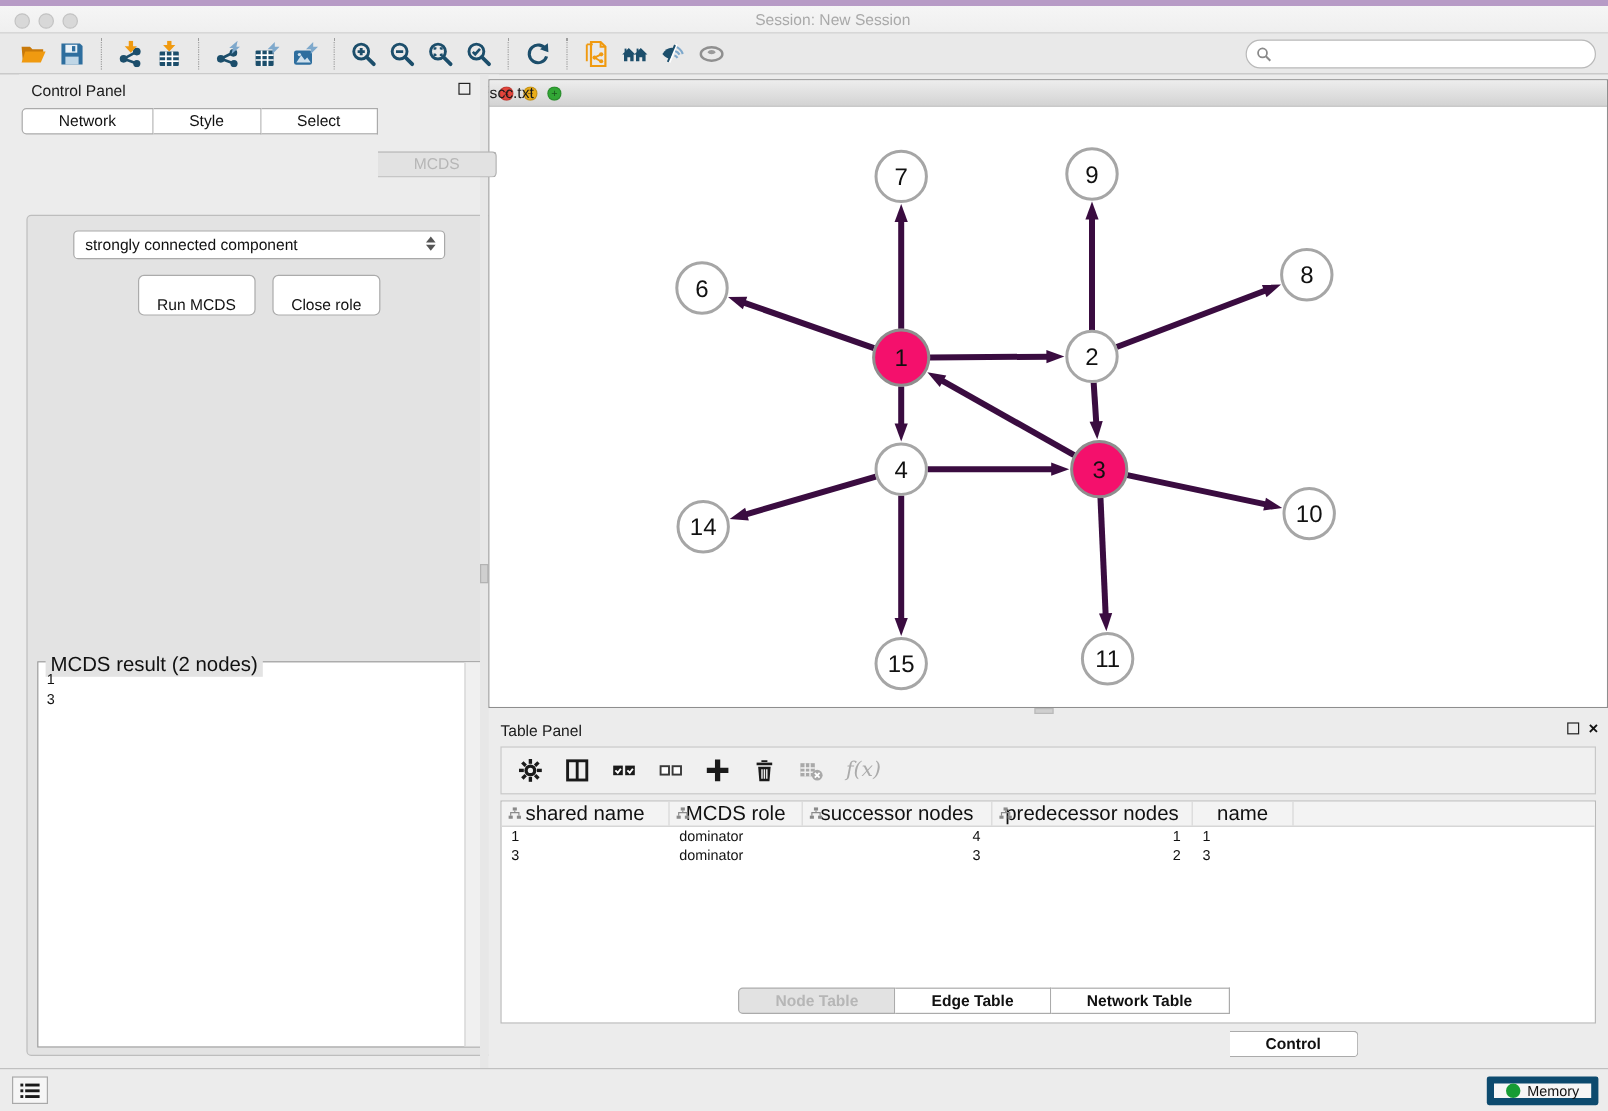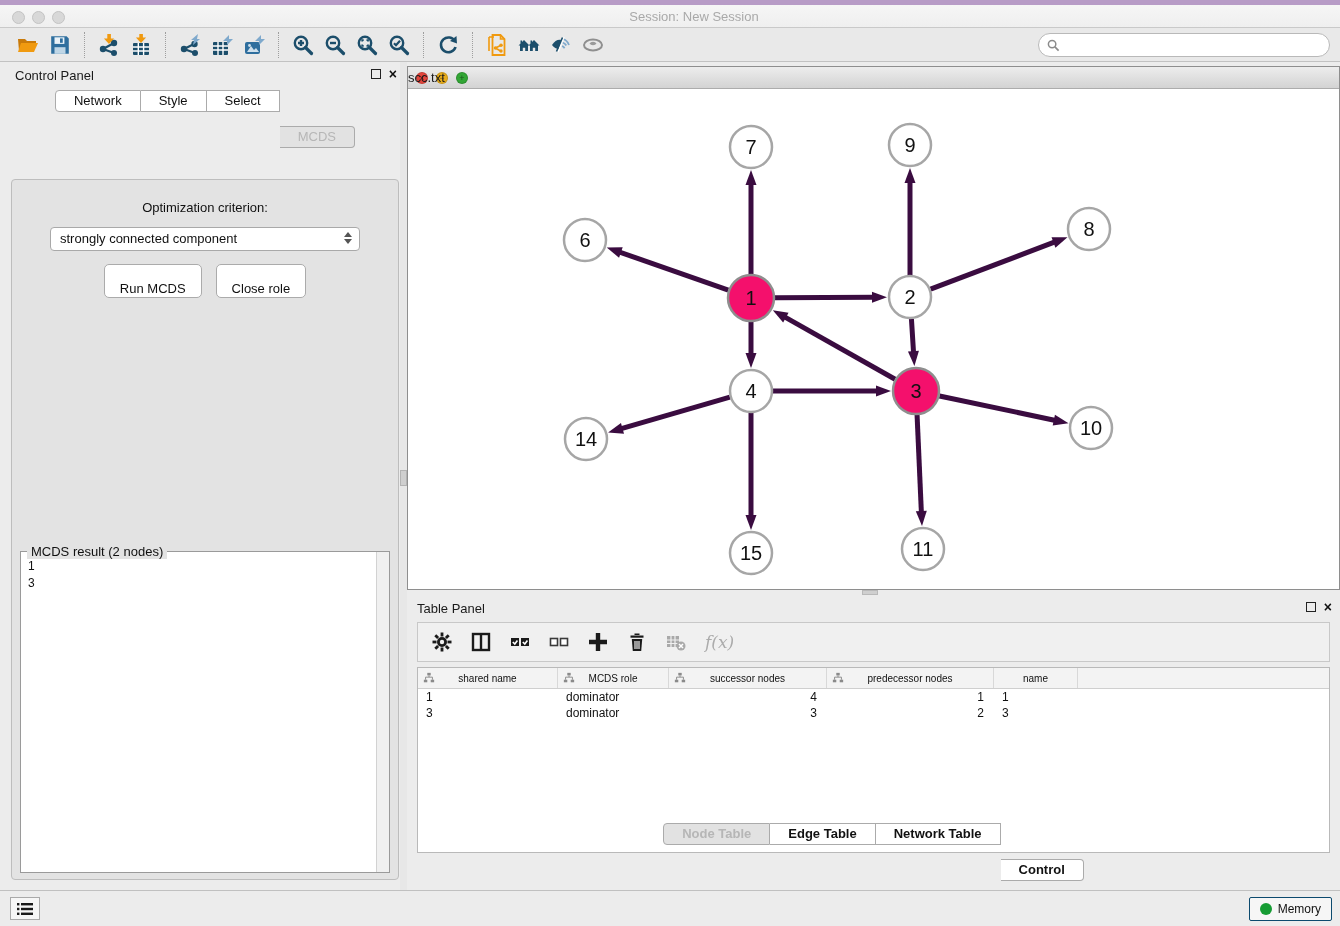--- a/index.html
+++ b/index.html
@@ -23,50 +23,50 @@
     background:#E9E9E9; border-bottom:1px solid #C2C2C2; display:flex; align-items:center; padding-left:12px; }
   .tb-btn { width:32px; height:28px; display:flex; align-items:center; justify-content:center; cursor:pointer; }
   .tb-btn svg { width:22px; height:22px; }
   .tb-sep { width:1px; height:26px; border-left:1px dotted #9E9E9E; margin:0 8px; }
   #search-wrap { position:absolute; right:10px; top:5px; width:292px; height:24px;
     background:#fff; border:1px solid #B9B9B9; border-radius:12px; display:flex; align-items:center; padding-left:8px; }
   #search-wrap svg { width:13px; height:13px; flex:0 0 auto; }
   #search-input { border:none; outline:none; flex:1; height:20px; font-size:12px; background:transparent; padding:0 8px 0 5px; }
 
   
-  #control-panel { position:absolute; left:5px; top:62px; width:400px; height:828px; background:#ECECEC; }
+  #control-panel { position:absolute; left:16px; top:62px; width:400px; height:828px; background:#ECECEC; }
   .panel-head { position:relative; height:28px; }
   .panel-head .ph-title { position:absolute; left:10px; top:6px; font-size:13px; color:#1A1A1A; }
   .ph-icons { position:absolute; right:8px; top:6px; display:flex; gap:8px; align-items:center; }
   .float-icon { width:10px; height:10px; border:1.6px solid #222; display:inline-block; }
   .close-icon { font-size:14px; font-weight:bold; color:#111; line-height:12px; }
 
   .tab-row { position:relative; display:flex; justify-content:center; z-index:2; }
-  .tab { height:22px; line-height:20px; padding:0 18px; font-size:13px; background:#FFF;
+  .tab { height:22px; line-height:20px; padding:0 30px; font-size:13px; background:#FFF;
     border:1px solid #ABABAB; border-left-width:0; cursor:pointer; color:#111; }
   .tab:first-child { border-left-width:1px; border-radius:4px 0 0 4px; }
   .tab:last-child { border-radius:0 4px 4px 0;margin-top:36px; }
   .tab.disabled-sel { background:#E2E2E2; color:#B6B6B6; cursor:default; }
 
   #cp-content { position:absolute; left:6px; right:6px; top:117px; bottom:10px;
     background:#E3E3E3; border:1px solid #BDBDBD; border-radius:4px; }
   #opt-label { margin-top:20px; text-align:center; font-size:13px; color:#111; }
   #criterion-select { position:relative; margin:12px 38px 0 38px; height:24px; background:#FFF;
     border:1px solid #A9A9A9; border-radius:4px; font-size:13px; line-height:22px; padding-left:9px;
     color:#111; cursor:pointer; }
   .spinner { position:absolute; right:7px; top:4px; display:flex; flex-direction:column; gap:2px; }
   .spin-up { width:0; height:0; border-left:4px solid transparent; border-right:4px solid transparent; border-bottom:5px solid #555; }
   .spin-dn { width:0; height:0; border-left:4px solid transparent; border-right:4px solid transparent; border-top:5px solid #555; }
   #cp-buttons { margin-top:13px; display:flex; justify-content:center; gap:14px; }
   .aqua-btn { height:22px; padding:16px 15px; background:#FFF; border:1px solid #ABABAB; border-radius:5px;
     font-size:13px; color:#111; cursor:pointer; font-family:"Liberation Sans",sans-serif; }
 
   #mcds-fieldset { position:absolute; left:8px; right:8px; top:371px; bottom:6px;
     border:1px solid #9A9A9A; background:#FFF; }
-  #mcds-legend { position:absolute; left:6px; top:-8px; background:#E3E3E3; padding:0 4px; font-size:13px; color:#111; }
+  #mcds-legend { position:absolute; left:6px; top:-8px; background:#E3E3E3; padding:0 4px; font-size:17px; color:#111; }
   #mcds-list { position:absolute; left:0; top:2px; right:13px; bottom:0; overflow:hidden;
     font-size:12px; color:#111; padding:4px 0 0 7px; line-height:17px; }
   #mcds-scroll { position:absolute; right:0; top:0; bottom:0; width:13px; background:#F0F0F0; border-left:1px solid #D2D2D2; }
 
   
   #v-divider { position:absolute; left:400px; top:62px; width:7px; height:828px; background:#E7E7E7; }
   #v-divider .handle { position:absolute; left:0; top:408px; width:7px; height:16px; background:#CFCFCF; border:1px solid #B3B3B3; }
   #h-divider { position:absolute; left:407px; top:590px; width:933px; height:5px; background:#ECECEC; }
   #h-divider .handle { position:absolute; left:455px; top:0; width:16px; height:5px; background:#CFCFCF; border:1px solid #B9B9B9; }
 
@@ -85,42 +85,42 @@
   #table-panel { position:absolute; left:407px; top:595px; width:933px; height:295px; background:#ECECEC; }
   #tp-toolbar { position:absolute; left:10px; right:10px; top:27px; height:40px;
     background:#F0F0F0; border:1px solid #C8C8C8; display:flex; align-items:center; gap:19px; padding-left:14px; }
   .tpi { display:flex; align-items:center; justify-content:center; cursor:pointer; }
   .tpi svg { width:20px; height:20px; }
   .fx-label { font-family:"DejaVu Serif", serif; font-style:italic; font-size:17px; color:#ABABAB; }
 
   #tp-table { position:absolute; left:10px; right:10px; top:72px; height:186px;
     background:#FFF; border:1px solid #B9B9B9; overflow:hidden; }
   #tp-header { display:flex; height:21px; background:#F3F3F3; border-bottom:1px solid #CFCFCF; }
-  .th { position:relative; border-right:1px solid #D8D8D8; font-size:10px; color:#111;
+  .th { position:relative; border-right:1px solid #D8D8D8; font-size:17px; color:#111;
     display:flex; align-items:center; justify-content:center; cursor:pointer; }
   .th svg { position:absolute; left:5px; top:4px; width:12px; height:12px; }
   .th:nth-child(1){width:140px;} .th:nth-child(2){width:111px;} .th:nth-child(3){width:158px;}
   .th:nth-child(4){width:167px;} .th:nth-child(5){width:84px; border-right:1px solid #D8D8D8;}
   .tr { display:flex; height:16px; font-size:12px; color:#111; cursor:default; }
   .td { padding:1px 10px 0 8px; overflow:hidden; white-space:nowrap; }
   .td:nth-child(1){width:140px;} .td:nth-child(2){width:111px;}
   .td:nth-child(3){width:158px; text-align:right;} .td:nth-child(4){width:167px; text-align:right;}
   .td:nth-child(5){width:84px;}
 
   #tp-tabs { position:absolute; left:0; right:0; bottom:9px; display:flex; justify-content:center; }
   #tp-tabs .tab { font-weight:bold; }
   #tp-tabs .tab.disabled-sel { font-weight:bold; }
 
   
   #statusbar { position:absolute; left:0; top:890px; width:1340px; height:36px;
     background:#ECECEC; border-top:1px solid #C0C0C0; }
   #list-btn { position:absolute; left:10px; top:6px; width:30px; height:23px; background:#F6F6F6;
     border:1px solid #A9A9A9; display:flex; align-items:center; justify-content:center; cursor:pointer; }
   #memory-btn { position:absolute; right:8px; top:6px; height:24px; background:#F6F6F6;
-    border:1px solid #0c4a6e; border-radius:2px; display:flex; align-items:center; gap:6px;
+    border:6px solid #0c4a6e; border-radius:2px; display:flex; align-items:center; gap:6px;
     padding:0 10px; font-size:12px; color:#111; cursor:pointer; }
   #memory-dot { width:12px; height:12px; border-radius:50%; background:#169C34; }
 </style>
 </head>
 <body>
 
 <div id="app">
 
   <div id="titlebar">
     <div class="accent"></div>
@@ -278,21 +278,20 @@
         <span class="close-icon">×</span>
       </span>
     </div>
     <div class="tab-row">
       <div class="tab">Network</div>
       <div class="tab">Style</div>
       <div class="tab">Select</div>
       <div class="tab disabled-sel">MCDS</div>
     </div>
     <div id="cp-content">
-      <div id="opt-label">Optimization criterion:</div>
       <div id="criterion-select">
         <span>strongly connected component</span>
         <span class="spinner">
             <span class="spin-up"></span>
             <span class="spin-dn"></span>
           </span>
       </div>
       <div id="cp-buttons">
         <button class="aqua-btn">Run MCDS</button>
         <button class="aqua-btn">Close role</button>

